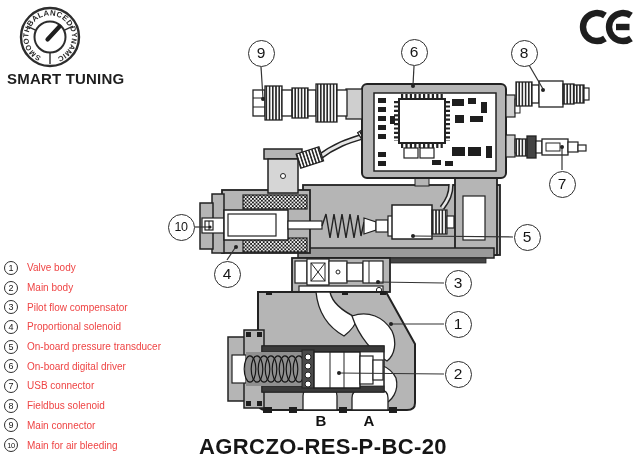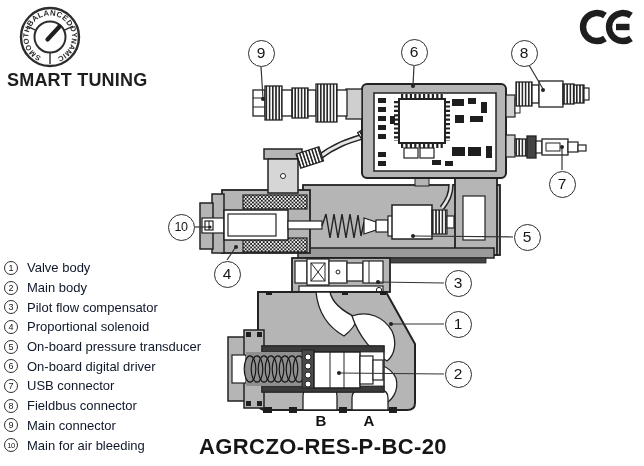--- a/index.html
+++ b/index.html
@@ -13,27 +13,27 @@
            display:flex;align-items:center;justify-content:center;
            font-size:15.5px;color:#161616;}
   .callout--2d{font-size:12.5px;letter-spacing:-0.5px;}
   
   .legend{position:absolute;left:4px;top:258px;}
   .legend-row{display:flex;align-items:center;height:19.7px;gap:9px;}
   .lnum{width:14px;height:14px;box-sizing:border-box;border:1.3px solid #2e2e2e;
         border-radius:50%;background:#fff;display:flex;align-items:center;
         justify-content:center;font-size:9px;color:#161616;flex:0 0 14px;}
   .lnum--2d{font-size:7.5px;letter-spacing:-0.4px;}
-  .llabel{font-size:13px;color:#0f172a;white-space:nowrap;text-align:center;}
+  .llabel{font-size:10px;color:#ef4444;white-space:nowrap;text-align:center;}
   
   .model-code{position:absolute;left:168px;top:434px;width:310px;text-align:center;
               font-size:22px;font-weight:bold;letter-spacing:0.4px;color:#161616;}
   .port-label{position:absolute;width:20px;text-align:center;font-size:15px;
               font-weight:bold;color:#111;top:412px;}
-  .st-label{position:absolute;left:7px;top:70px;font-size:18px;font-weight:bold;
+  .st-label{position:absolute;left:7px;top:70px;font-size:15px;font-weight:bold;
             letter-spacing:0.2px;color:#1e1e1e;}
 </style>
 </head>
 <body>
 
 <div class="stage">
 
   <svg class="abs" style="left:8px;top:4px" width="92" height="66" viewBox="6 5 92 66">
     <defs>
       <path id="arcTop" d="M27.8,30.65 A21.5,21.5 0 0 1 68.2,30.65" fill="none"></path>
@@ -328,21 +328,21 @@
     <div class="legend-row">
       <span class="lnum">6</span>
       <span class="llabel">On-board digital driver</span>
     </div>
     <div class="legend-row">
       <span class="lnum">7</span>
       <span class="llabel">USB connector</span>
     </div>
     <div class="legend-row">
       <span class="lnum">8</span>
-      <span class="llabel">Fieldbus connector</span>
+      <span class="llabel">Fieldbus solenoid</span>
     </div>
     <div class="legend-row">
       <span class="lnum">9</span>
       <span class="llabel">Main connector</span>
     </div>
     <div class="legend-row">
       <span class="lnum lnum--2d">10</span>
       <span class="llabel">Main for air bleeding</span>
     </div>
   </div>

